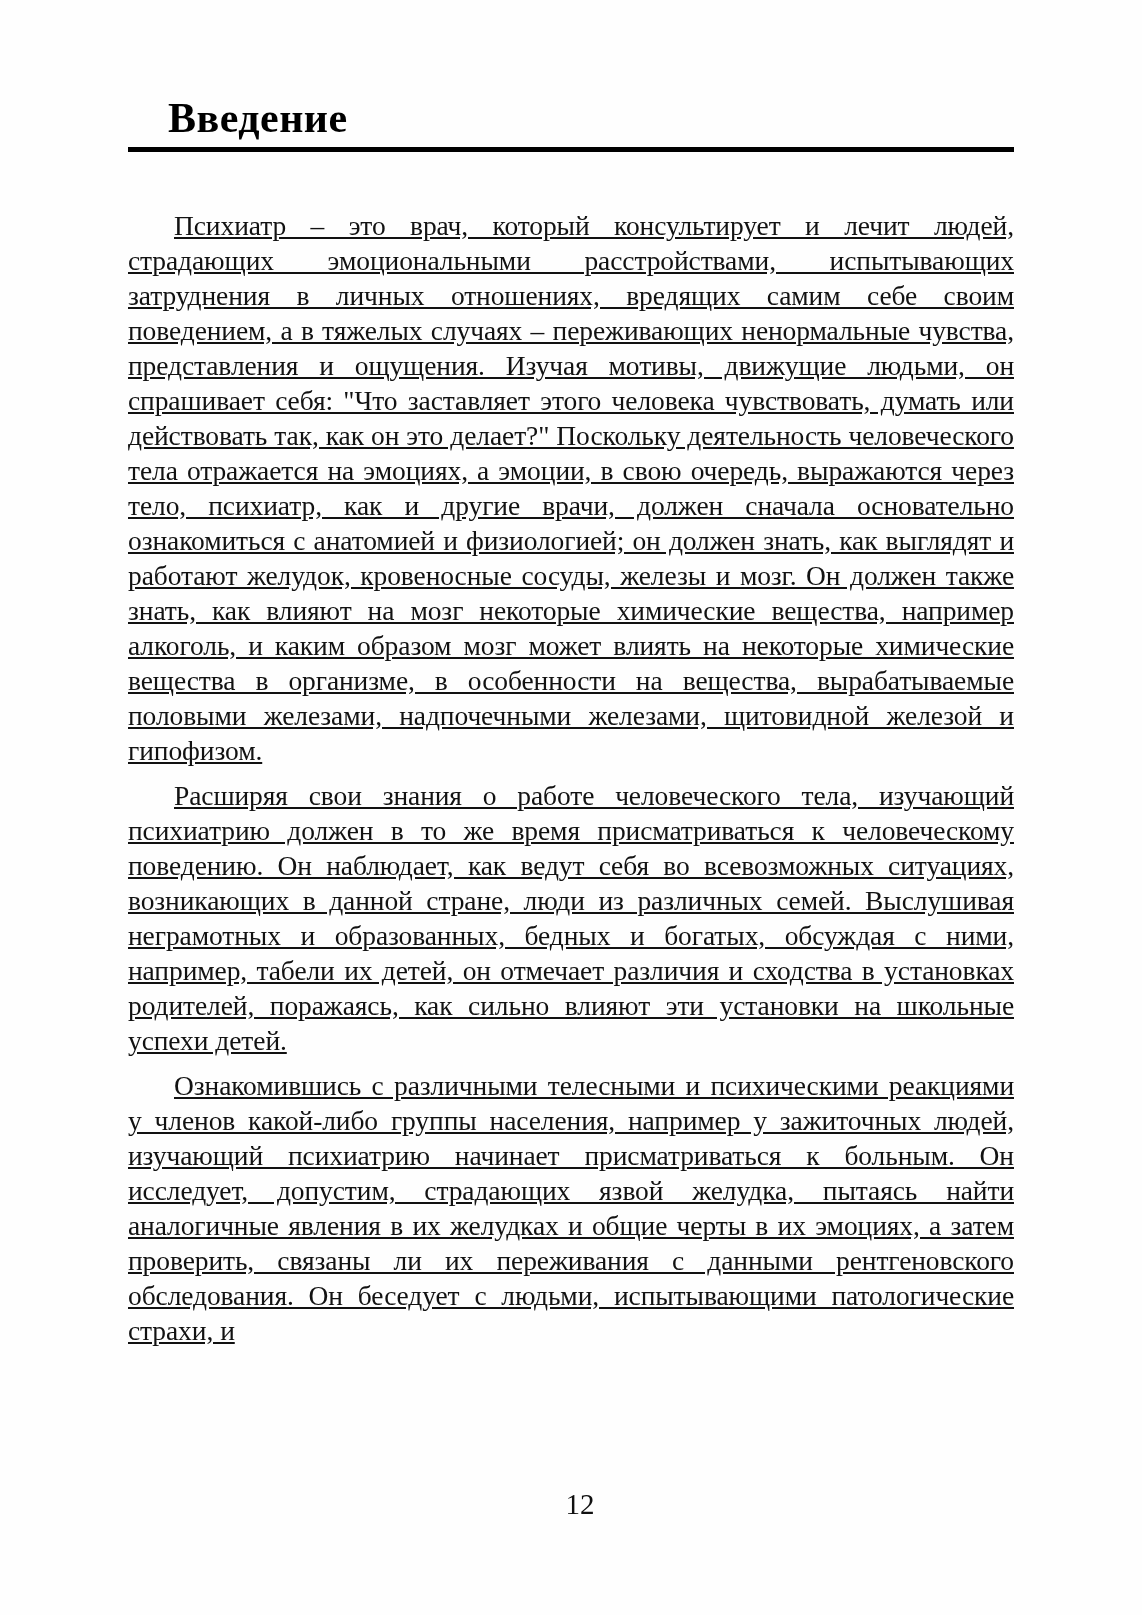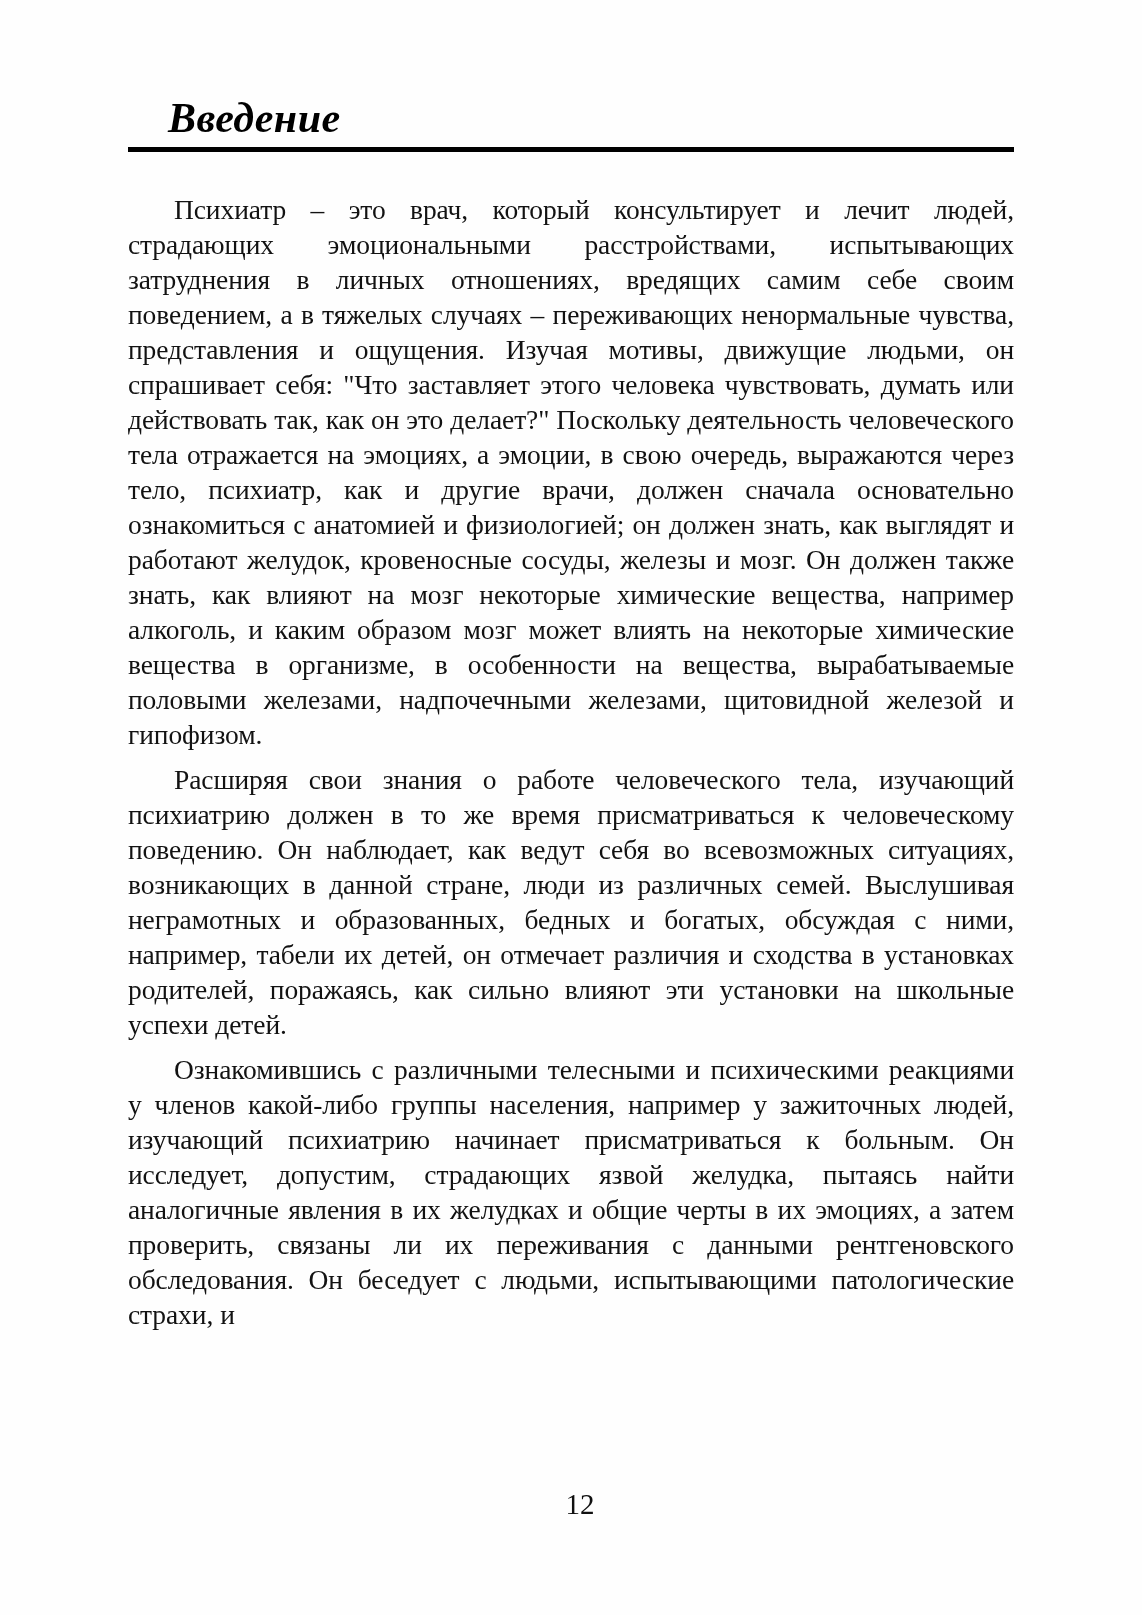--- a/index.html
+++ b/index.html
@@ -28,21 +28,20 @@
   
   .chapter-header {
     position: absolute;
     left: 128px;
     top: 96px;
     width: 886px;
   }
 
   .chapter-title {
     font-family: "Liberation Serif", "DejaVu Serif", serif;
-    font-style: italic;
     font-weight: bold;
     font-size: 42px;
     line-height: 1.08;
     letter-spacing: 0.5px;
     color: #000000;
     padding-left: 40px;
     margin: 0;
     white-space: pre;
   }
 
@@ -50,22 +49,23 @@
     margin-top: 6px;
     height: 5px;
     width: 886px;
     background: #000000;
   }
 
   
   .text-block {
     position: absolute;
     left: 128px;
-    top: 192px;
+    top: 208px;
     width: 886px;
+    text-decoration: underline;
   }
 
   .body-paragraph {
     margin: 0;
     font-family: "Liberation Serif", "DejaVu Serif", serif;
     font-size: 27.5px;
     line-height: 35px;
     text-align: justify;
     text-justify: inter-word;
     text-indent: 46px;

